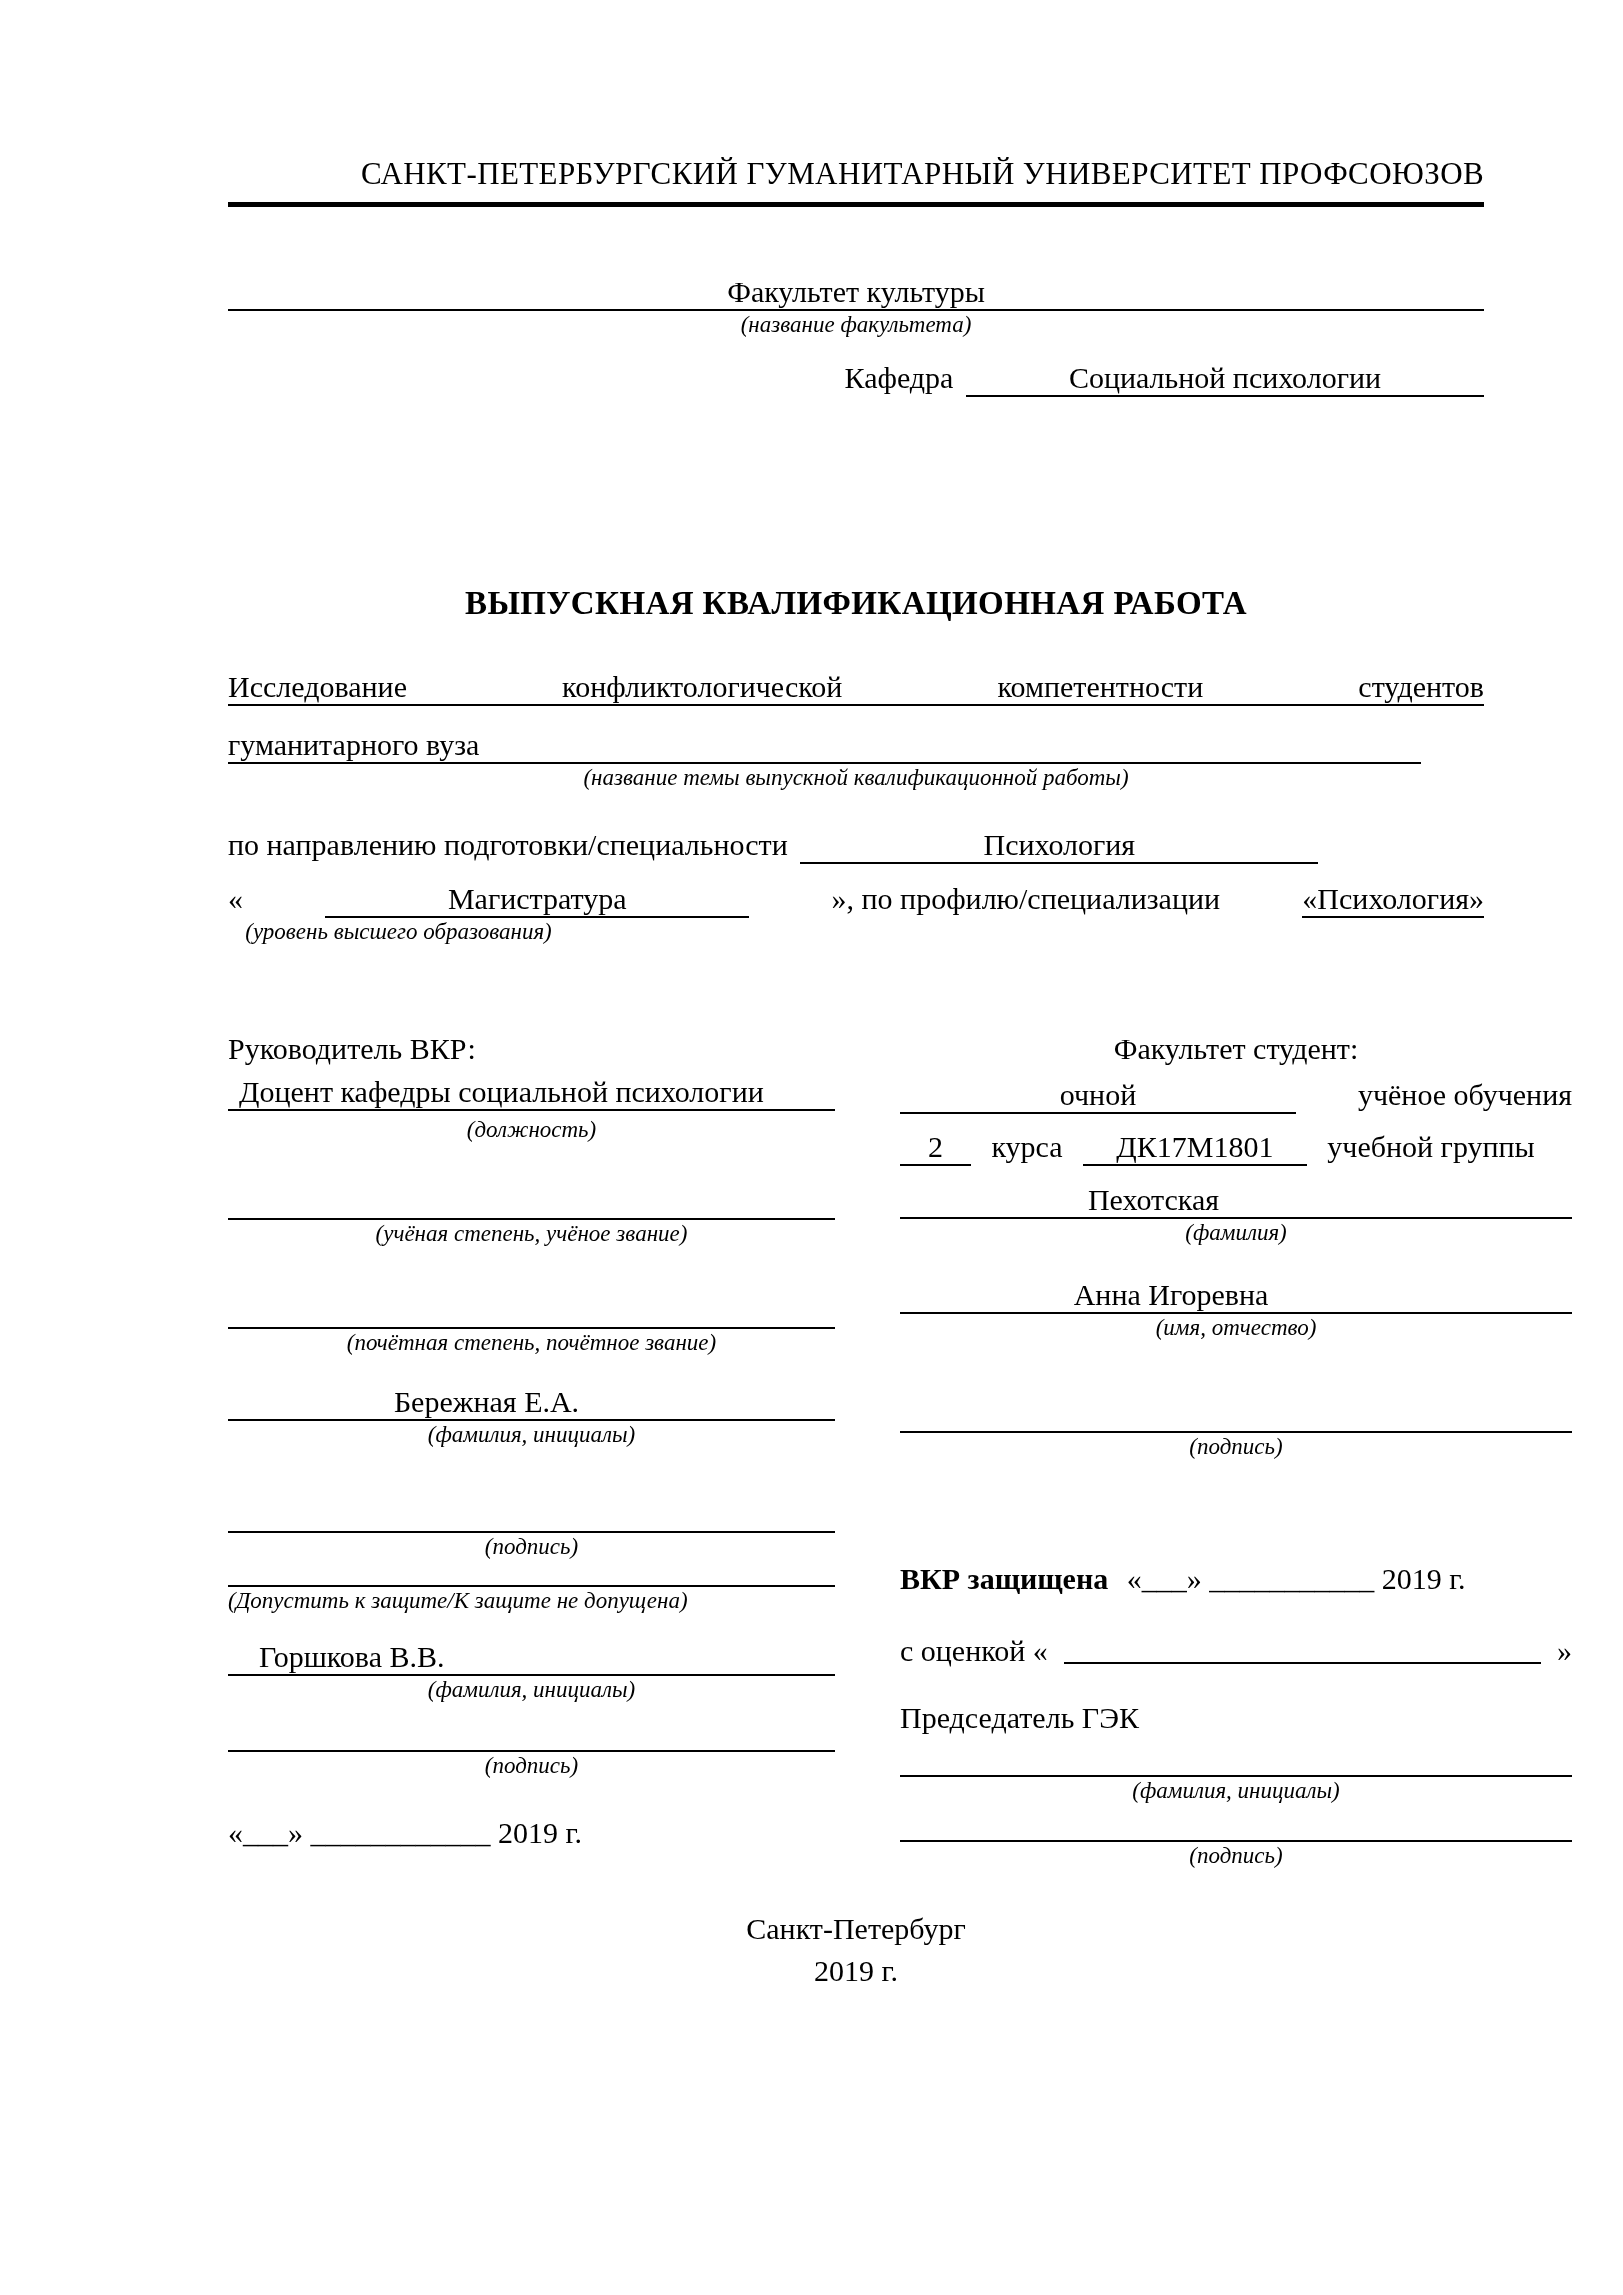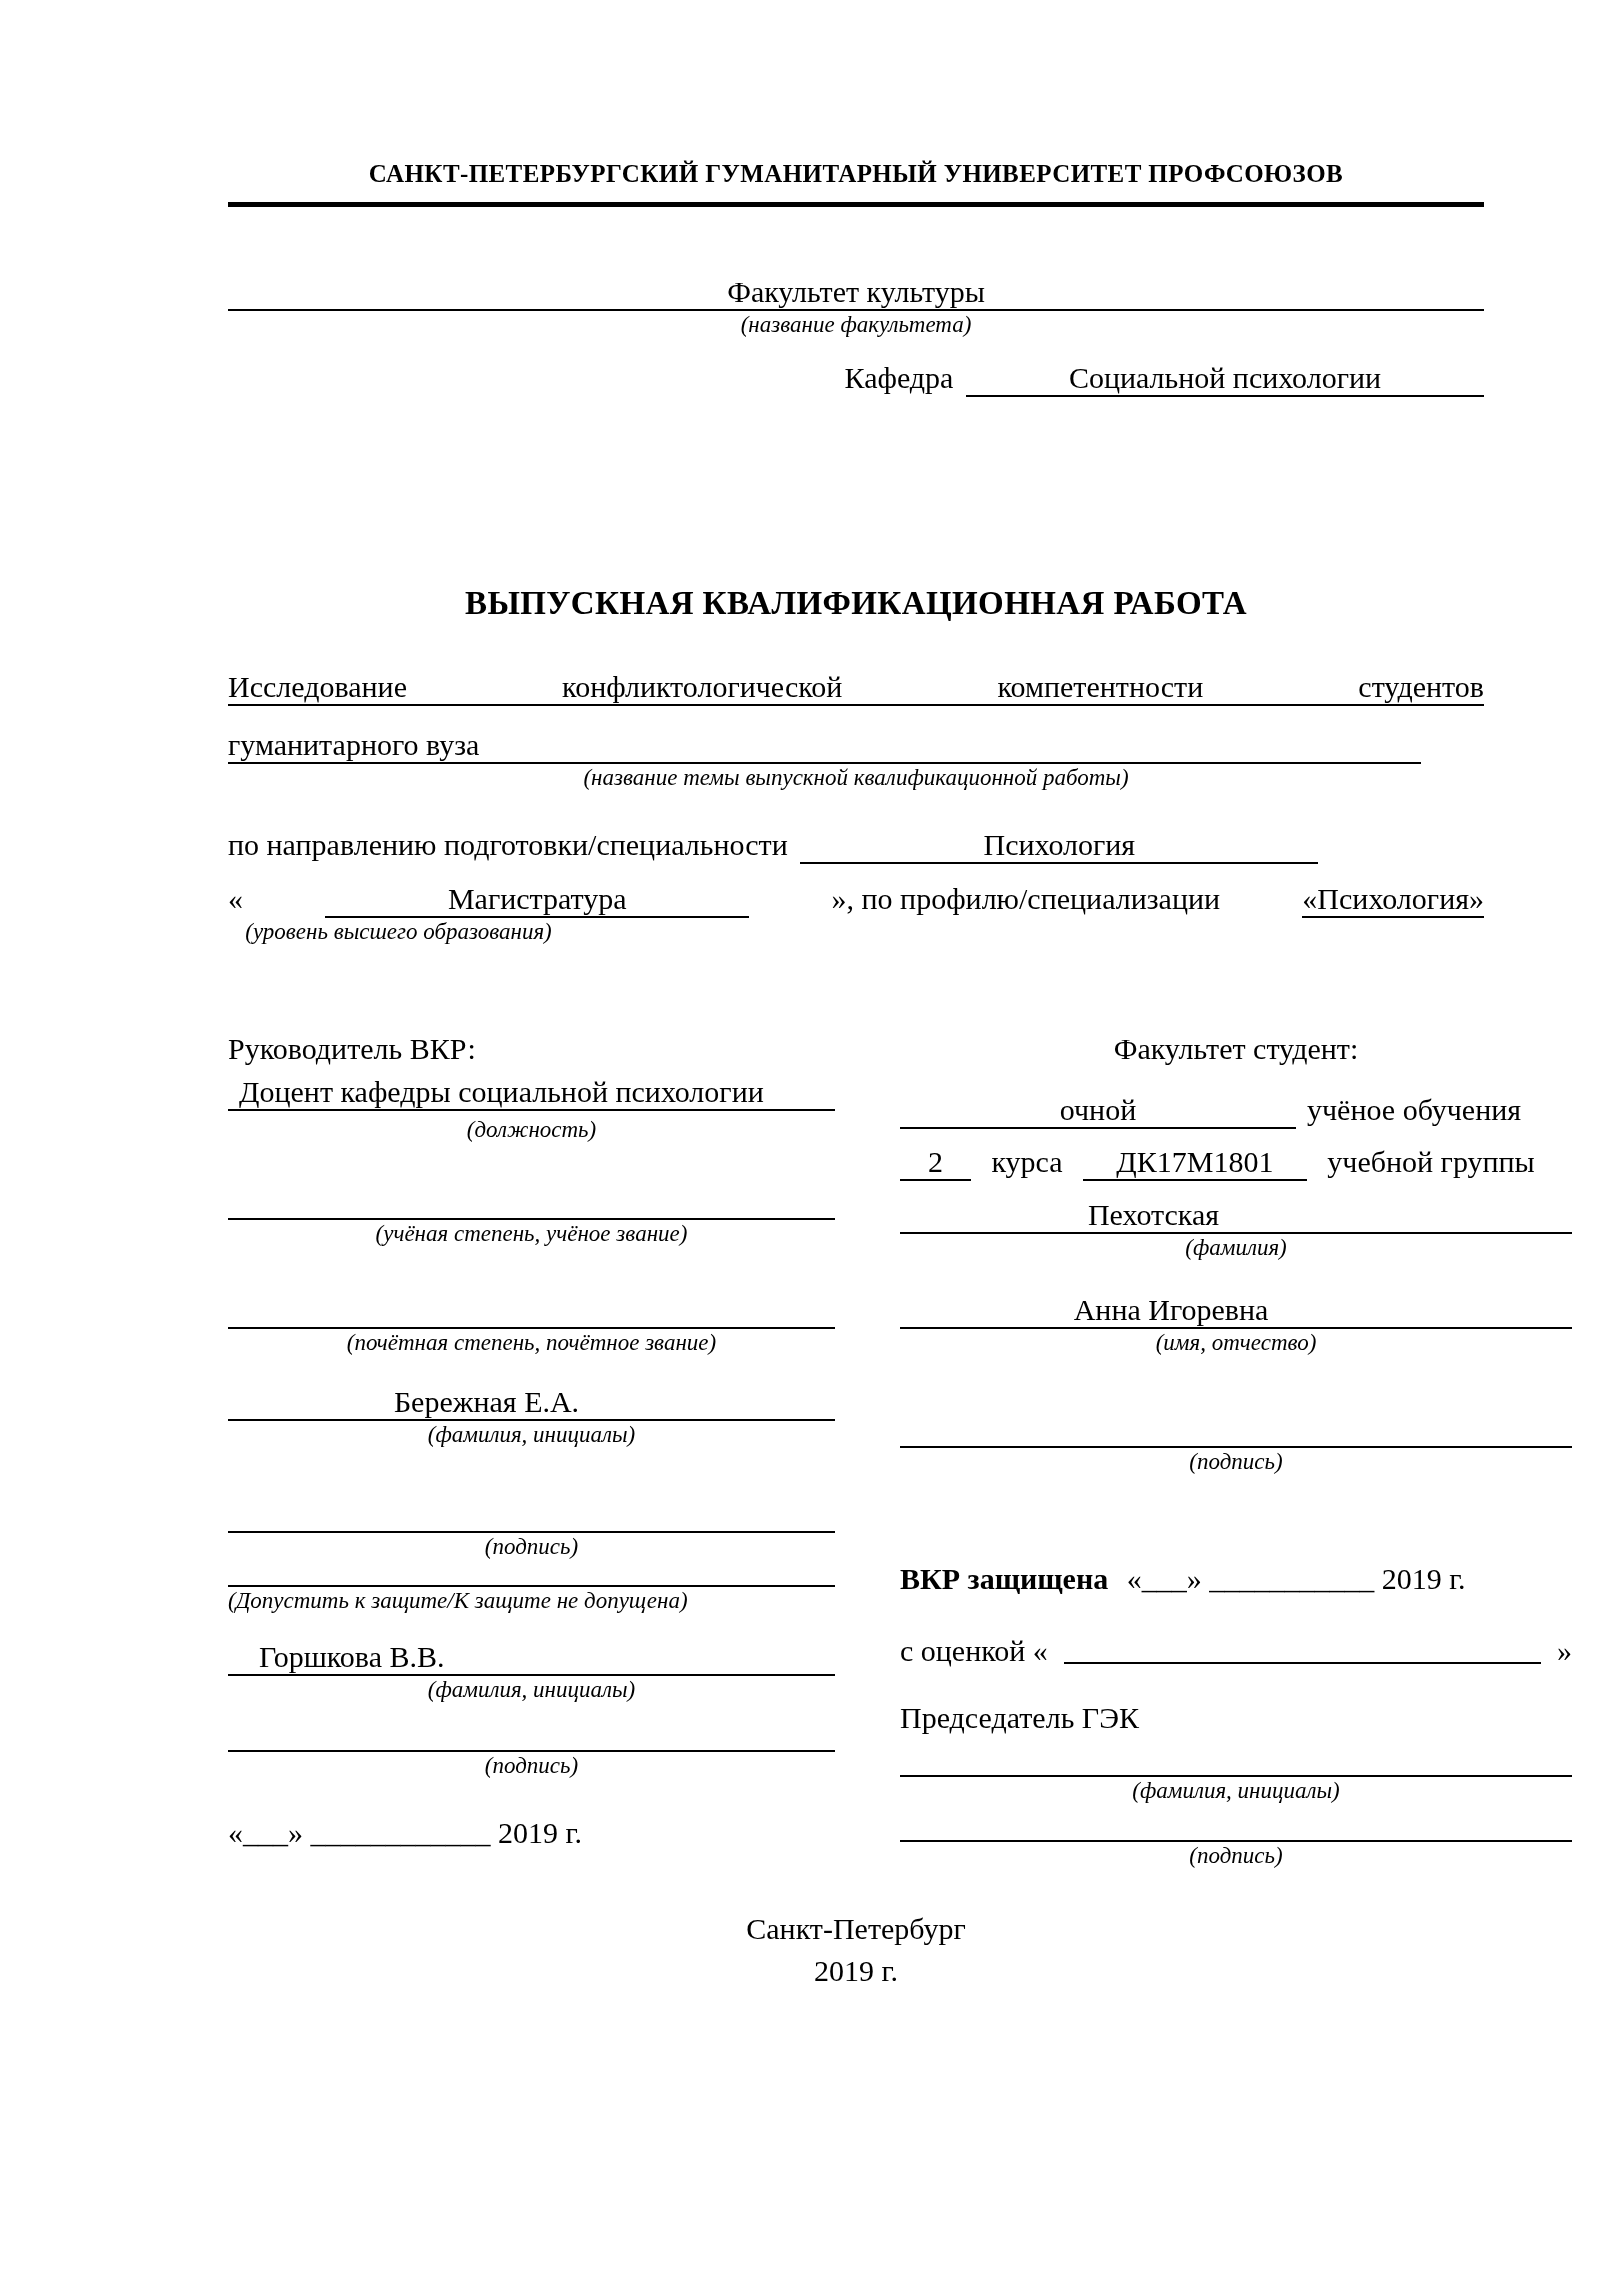--- a/index.html
+++ b/index.html
@@ -16,21 +16,21 @@
   }
   .main{width:1256px;}
   .cols{width:1344px;display:flex;justify-content:space-between;}
   .col-left{width:607px;}
   .col-right{width:672px;}
   .bold{font-weight:bold;}
   .center{text-align:center;}
   .body-line{line-height:36px;}
   .caption{font-size:23px;font-style:italic;line-height:28px;}
   .univ{
-    font-size:25px;font-weight:bold;text-align:center;line-height:38px;
+    font-size:31px;font-weight:normal;text-align:right;line-height:38px;
     letter-spacing:0.4px;border-bottom:5.5px solid #000;padding-bottom:9.4px;
   }
   .faculty-line{margin-top:68px;text-align:center;line-height:34px;border-bottom:2.4px solid #000;}
   .dept-row{margin-top:22px;display:flex;justify-content:flex-end;align-items:baseline;line-height:34px;}
   .ubox{display:inline-block;border-bottom:2.4px solid #000;text-align:center;line-height:34px;vertical-align:baseline;}
   .uline{border-bottom:2.4px solid #000;}
   .main-title{margin-top:187px;font-size:33px;font-weight:bold;text-align:center;line-height:38px;letter-spacing:0.4px;}
   .theme1{margin-top:47px;display:flex;justify-content:space-between;border-bottom:2.4px solid #000;line-height:35px;}
   .theme2{margin-top:20.4px;width:1193px;border-bottom:2.4px solid #000;line-height:35px;}
   .dir1{margin-top:35px;display:flex;align-items:baseline;line-height:35px;}
@@ -106,21 +106,21 @@
       <div class="fill-line center" style="margin-top:28px;padding-right:90px;">
         <span>Бережная Е.А.</span>
       </div>
       <div class="caption center">(фамилия, инициалы)</div>
       <div class="rule" style="margin-top:82px;"></div>
       <div class="caption center">(подпись)</div>
     </div>
 
     <div class="col-right">
       <div class="body-line center">Факультет студент:</div>
-      <div class="row" style="margin-top:26px;">
+      <div class="row" style="margin-top:11px;justify-content:space-between;">
         <span class="ubox" style="width:396px;">очной</span>
         <span class="sp-l14">учёное обучения</span>
       </div>
       <div class="row" style="margin-top:15.7px;">
         <span class="ubox" style="width:71px;">2</span>
         <span class="sp-lr26">курса</span>
         <span class="ubox" style="width:224px;">ДК17М1801</span>
         <span class="sp-l26">учебной группы</span>
       </div>
       <div class="fill-line center" style="margin-top:17.3px;padding-right:165px;">

